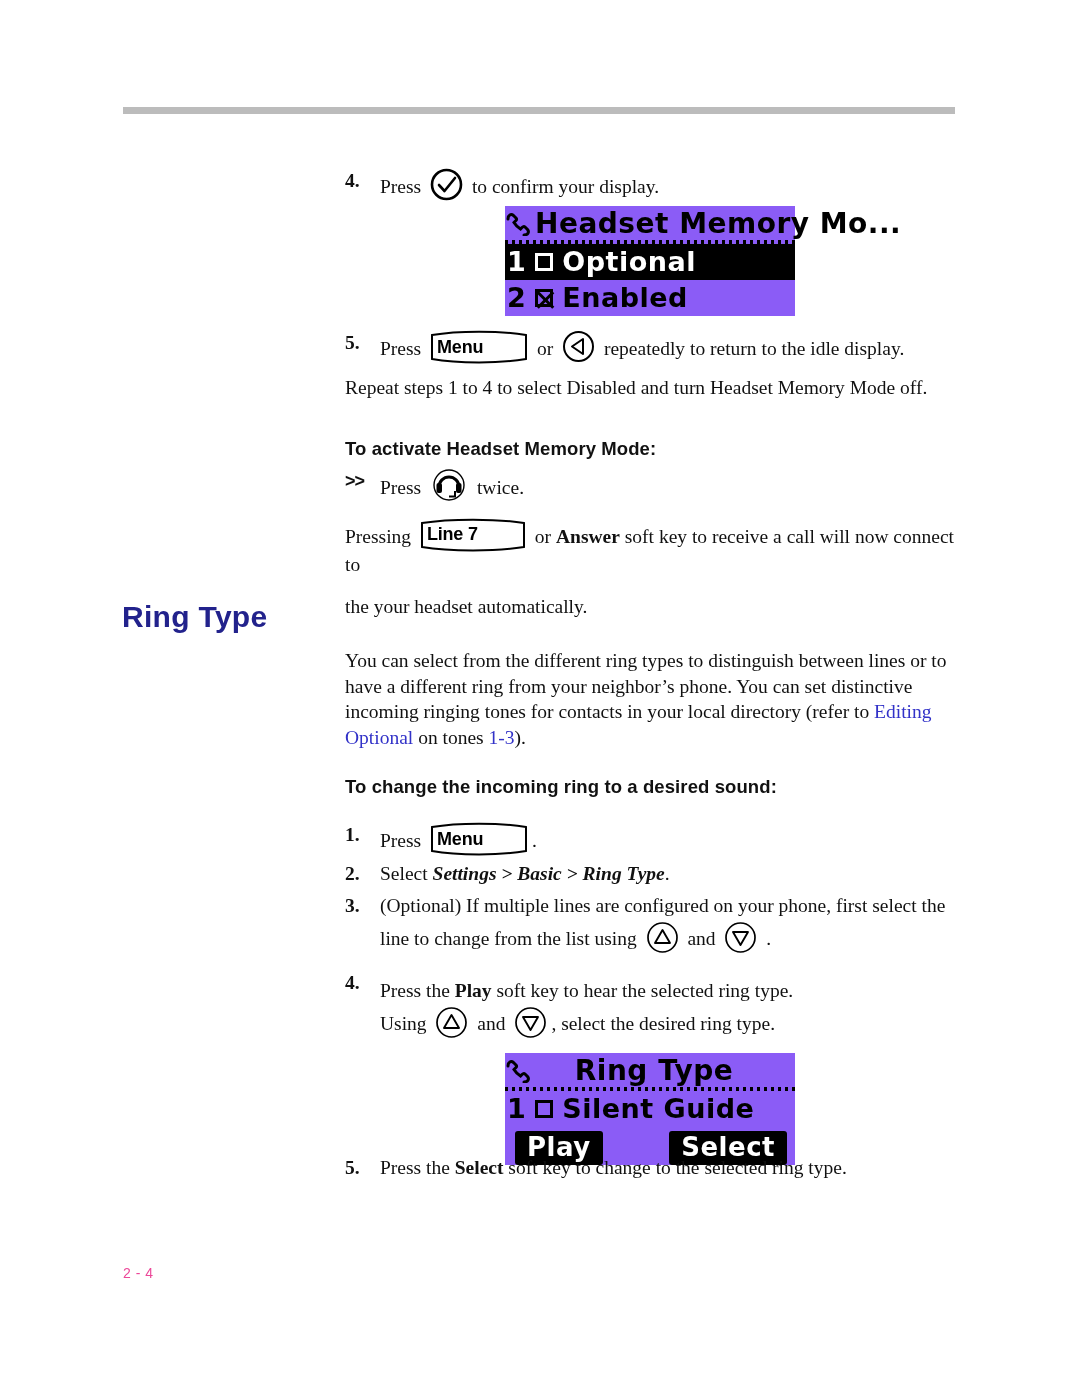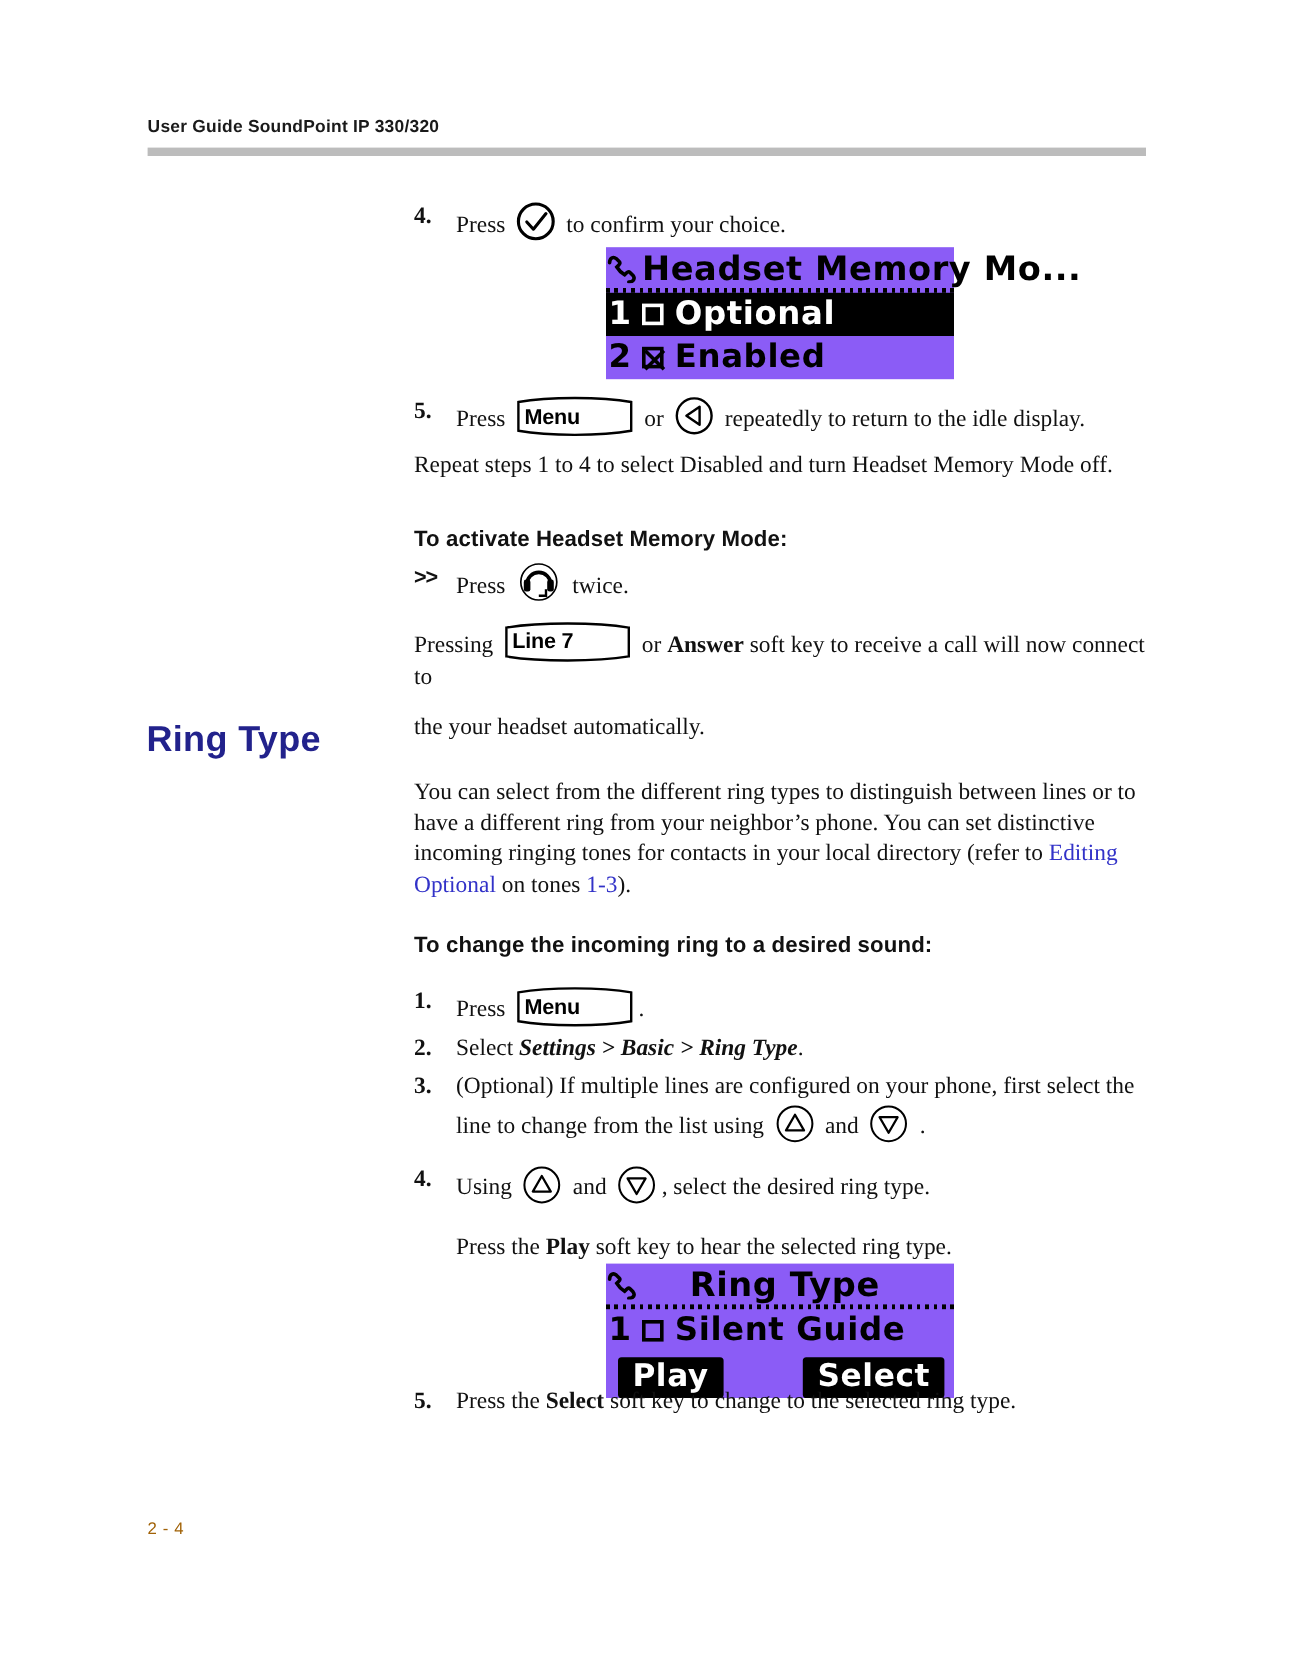--- a/index.html
+++ b/index.html
@@ -37,21 +37,21 @@
     width: 832px;
   }
 
   
   .footer {
     position: absolute;
     left: 123px;
     top: 1265px;
     font-family: "Liberation Sans", "DejaVu Sans", sans-serif;
     font-size: 14px;
-    color: #a16207;
+    color: #ec4899;
     letter-spacing: 0.5px;
   }
 
   
   .section-heading {
     position: absolute;
     left: 122px;
     top: 600px;
     font-family: "Liberation Sans", "DejaVu Sans", sans-serif;
     font-weight: bold;
@@ -220,35 +220,34 @@
   }
   .softkey.left { left: 10px; }
   .softkey.right { right: 8px; }
 </style>
 </head>
 <body>
 
 <div class="page">
 
   <div class="header">
-    <div class="header-text">User Guide SoundPoint IP 330/320</div>
     <div class="header-rule"></div>
   </div>
 
   <div class="step" style="left:345px; top:168px; width:620px;">
     <span class="step-num">4.</span>
     <span class="step-body">
       <span>Press</span>
       <span class="ico">
         <svg width="33" height="33" viewBox="0 0 33 33">
           <circle cx="16.5" cy="16.5" r="14.5" fill="none" stroke="#000" stroke-width="2.6"></circle>
           <polyline points="9,17 14.5,23 25,10" fill="none" stroke="#000" stroke-width="2.6" stroke-linecap="round" stroke-linejoin="round"></polyline>
         </svg>
       </span>
-      <span>to confirm your choice.</span>
+      <span>to confirm your display.</span>
     </span>
   </div>
 
   <div class="lcd" style="left:505px; top:206px; width:290px;">
     <div class="lcd-title-bar">
       <span class="lcd-hook">
         <svg width="26" height="26" viewBox="0 0 26 26">
           <path d="M3,9 C3,5 6,3.5 8.5,5.5 L11,8 C12,9 11.5,10 10.5,11 L9,12.5 C10.5,15 13,17.5 15.5,19 L17,17.5 C18,16.5 19,16 20,17 L22.5,19.5 C24.5,22 23,25 19,25" fill="none" stroke="#000" stroke-width="3" stroke-linecap="round"></path>
         </svg>
       </span>
@@ -374,37 +373,37 @@
           </svg>
         </span>
         <span>.</span>
       </span>
     </span>
   </div>
 
   <div class="step" style="left:345px; top:970px; width:625px;">
     <span class="step-num">4.</span>
     <span class="step-body">
+      <span style="display:block; margin-top:8px;"><span>Press the </span><span class="bold">Play</span><span> soft key to hear the selected ring type.</span></span>
       <span style="display:block; line-height:40px;">
         <span>Using</span>
         <span class="ico" style="vertical-align:-9px;">
           <svg width="33" height="33" viewBox="0 0 33 33">
             <circle cx="16.5" cy="16.5" r="14.5" fill="none" stroke="#000" stroke-width="1.7"></circle>
             <polygon points="16.5,9 24,22 9,22" fill="none" stroke="#000" stroke-width="1.9" stroke-linejoin="round"></polygon>
           </svg>
         </span>
         <span>and</span>
         <span class="ico" style="vertical-align:-9px;">
           <svg width="33" height="33" viewBox="0 0 33 33">
             <circle cx="16.5" cy="16.5" r="14.5" fill="none" stroke="#000" stroke-width="1.7"></circle>
             <polygon points="16.5,24 24,11 9,11" fill="none" stroke="#000" stroke-width="1.9" stroke-linejoin="round"></polygon>
           </svg>
         </span><span>, select the desired ring type.</span>
       </span>
-      <span style="display:block; margin-top:8px;"><span>Press the </span><span class="bold">Play</span><span> soft key to hear the selected ring type.</span></span>
     </span>
   </div>
 
   <div class="lcd" style="left:505px; top:1053px; width:290px;">
     <div class="lcd-title-bar" style="justify-content:flex-start;">
       <span class="lcd-hook">
         <svg width="26" height="26" viewBox="0 0 26 26">
           <path d="M3,9 C3,5 6,3.5 8.5,5.5 L11,8 C12,9 11.5,10 10.5,11 L9,12.5 C10.5,15 13,17.5 15.5,19 L17,17.5 C18,16.5 19,16 20,17 L22.5,19.5 C24.5,22 23,25 19,25" fill="none" stroke="#000" stroke-width="3" stroke-linecap="round"></path>
         </svg>
       </span>

